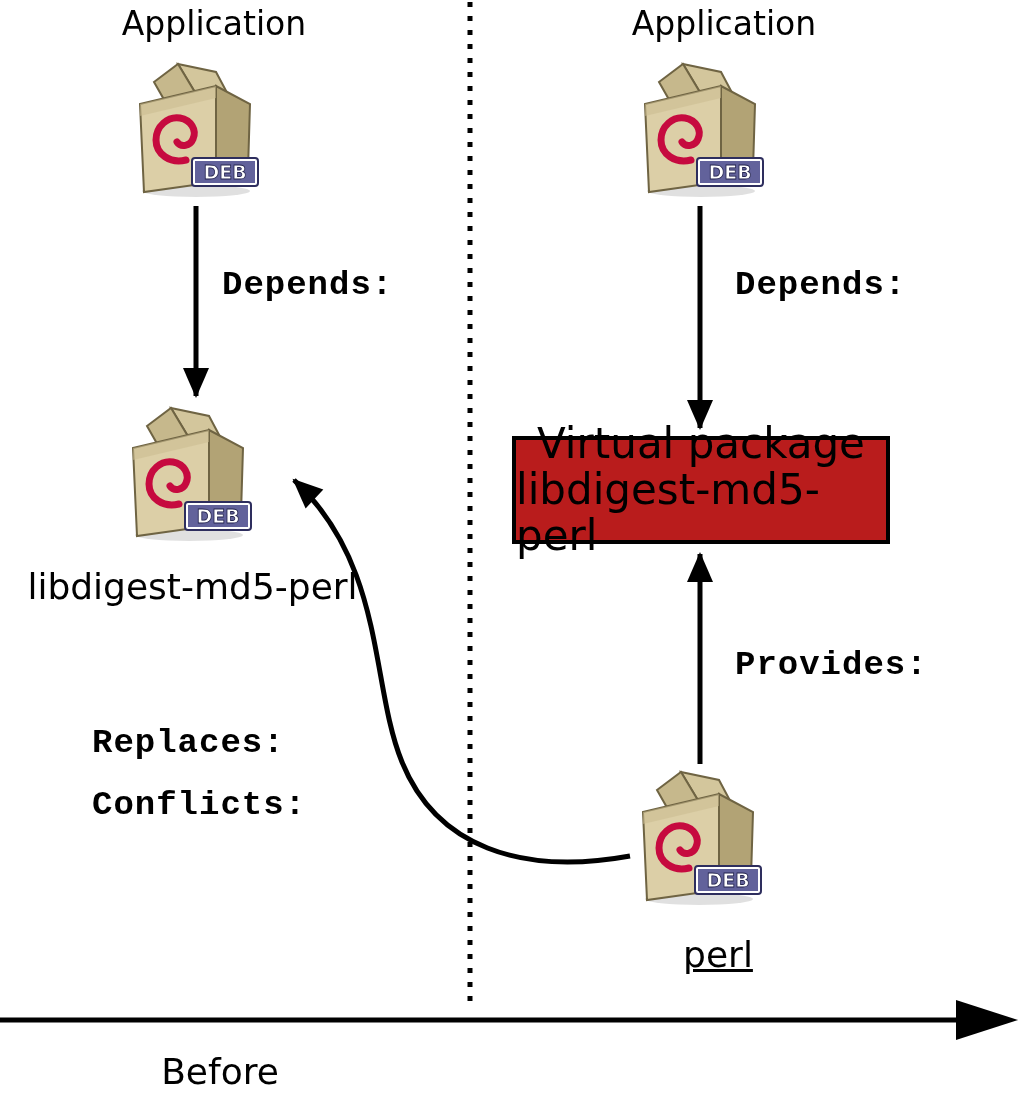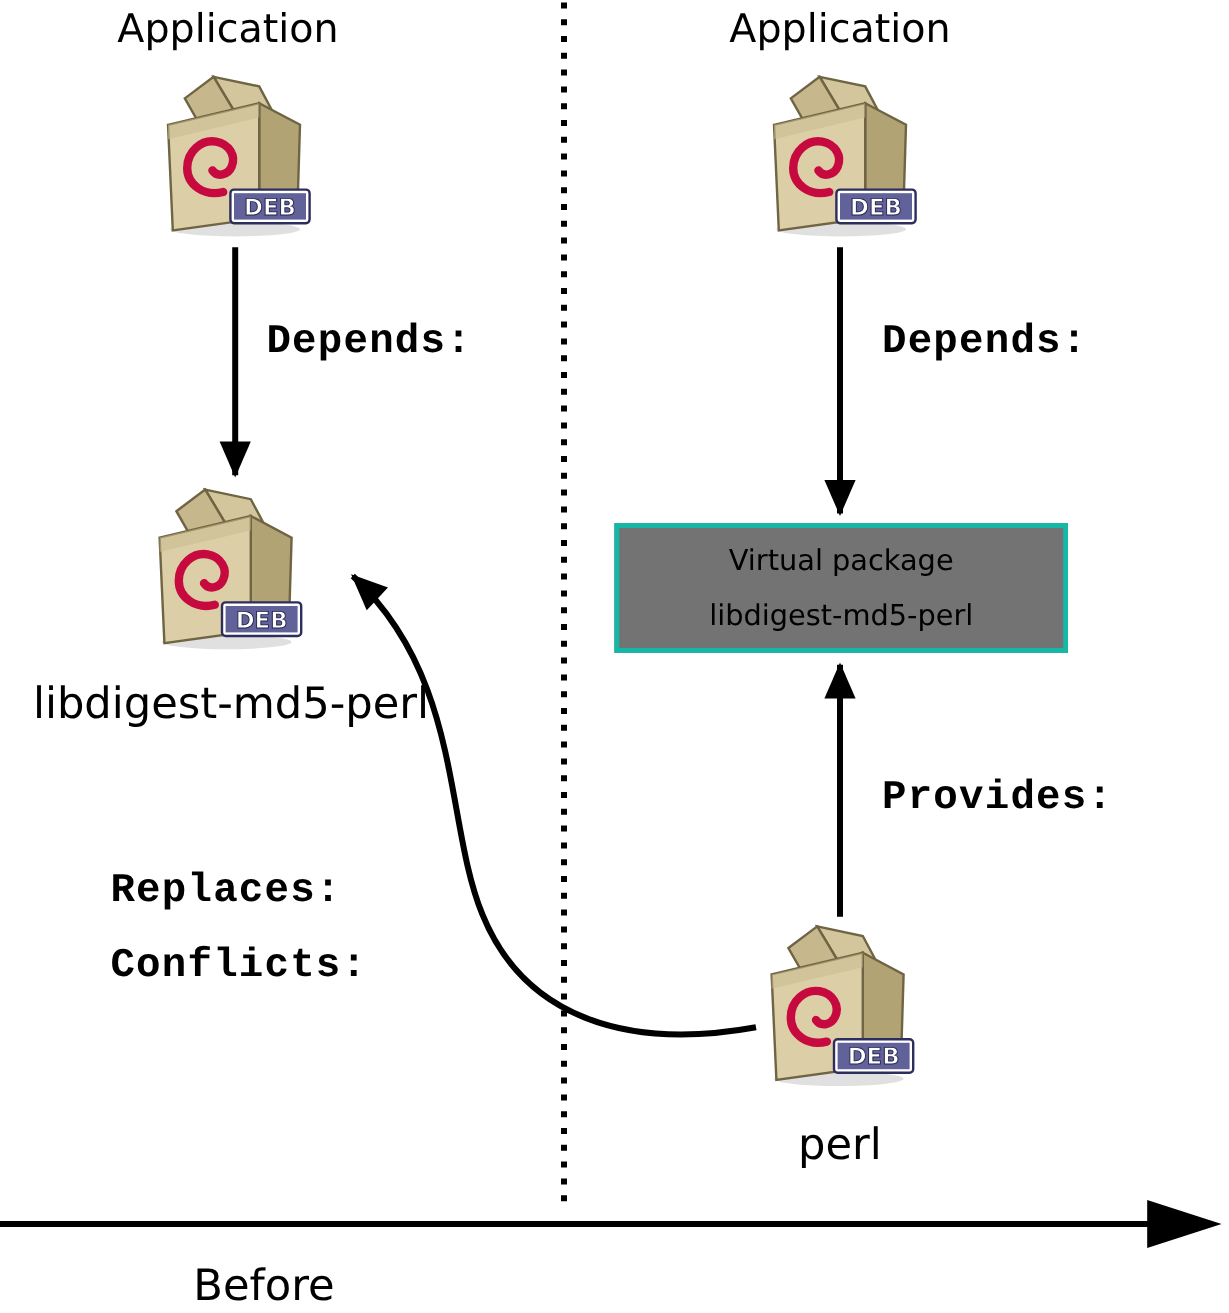--- a/index.html
+++ b/index.html
@@ -18,36 +18,36 @@
     width: 1024px; height: 1094px;
   }
   .label { position: absolute; color: #000; white-space: nowrap; }
   .sans { font-family: "DejaVu Sans", "Liberation Sans", sans-serif; }
   .mono {
     font-family: "Liberation Mono", "DejaVu Sans Mono", monospace;
     font-weight: bold;
     letter-spacing: 1px;
   }
   .center { text-align: center; }
-  .fs33 { font-size: 33px; }
+  .fs33 { font-size: 33px; margin-left: 24px; }
   .fs36 { font-size: 36px; }
   .fs46 { font-size: 34px; }
   .icon { position: absolute; }
   .icon svg { display: block; }
   .vbox {
     position: absolute;
     left: 512px; top: 436px;
     width: 378px; height: 108px;
-    border: 4px solid #14b8a6;
-    background: #737373;
+    border: 4px solid #000000;
+    background: #b91c1c;
     display: flex;
     flex-direction: column;
     justify-content: center;
     align-items: center;
-    font-size: 24px;
+    font-size: 42px;
     line-height: 46px;
   }
 </style>
 </head>
 <body>
 
 <div class="canvas">
 
   <svg class="overlay" viewBox="0 0 1024 1094" xmlns="http://www.w3.org/2000/svg">
     <defs>
@@ -123,17 +123,17 @@
   <div class="label mono fs46" style="left:92px; top:724px;">Replaces:</div>
 
   <div class="label sans fs36 center" style="left:120px; top:1051px; width:200px;">Before</div>
 
   <div class="label sans fs33 center" style="left:600px; top:4px; width:200px;">Application</div>
 
   <div class="label mono fs46" style="left:735px; top:266px;">Depends:</div>
 
   <div class="label mono fs46" style="left:735px; top:646px;">Provides:</div>
 
-  <div class="label sans fs36 center" style="left:610px; top:934px; width:180px;">perl</div>
+  <div class="label sans fs36 center" style="left:628px; top:934px; width:180px;text-decoration:underline;">perl</div>
 
   <div class="label sans fs36 center" style="left:590px; top:1108px; width:190px;">After</div>
 
 </div>
 
 </body></html>

